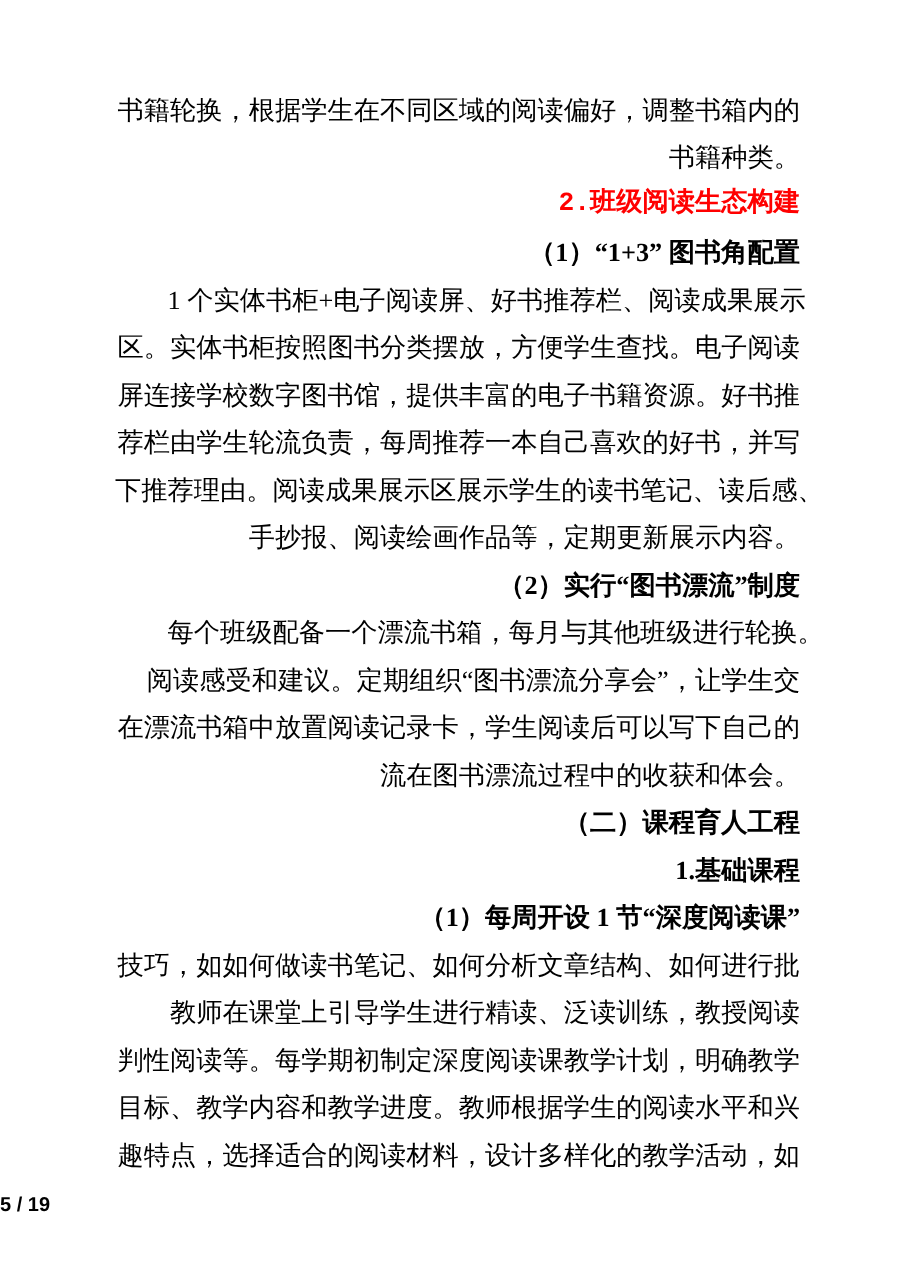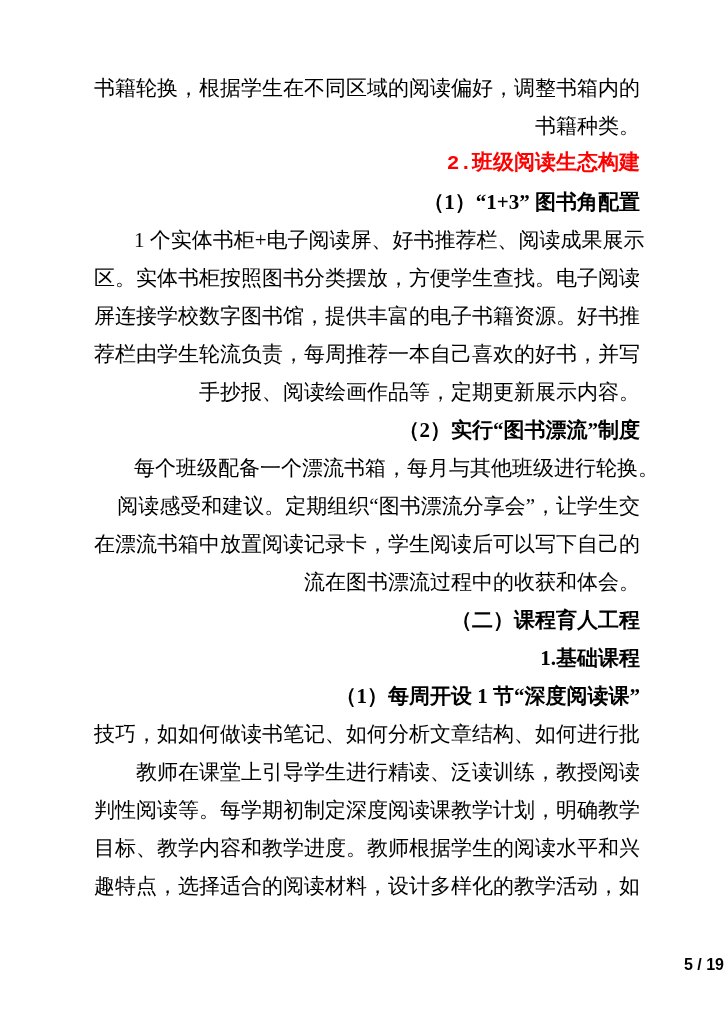--- a/index.html
+++ b/index.html
@@ -41,40 +41,41 @@
   }
   .line.heading-red,
   .line.heading-bold {
     font-weight: bold;
   }
   .footer {
     position: absolute;
     left: 0;
     top: 956px;
     width: 724px;
-    text-align: right;
+    text-align: left;
     font-family: "Liberation Sans", "DejaVu Sans", sans-serif;
     font-weight: bold;
     font-size: 16px;
     color: #000000;
   }
 </style>
 </head>
 <body>
 
 <div class="page">
   <div class="content" id="doc-lines">
       <div class="line body">书籍轮换，根据学生在不同区域的阅读偏好，调整书箱内的</div>
       <div class="line body-end">书籍种类。</div>
       <div class="line heading-red" style="color: rgb(255, 0, 0); font-family: Liberation Mono, monospace;">2.班级阅读生态构建</div>
       <div class="line heading-bold">（1）“1+3” 图书角配置</div>
       <div class="line body-indent">1 个实体书柜+电子阅读屏、好书推荐栏、阅读成果展示</div>
       <div class="line body">区。实体书柜按照图书分类摆放，方便学生查找。电子阅读</div>
       <div class="line body">屏连接学校数字图书馆，提供丰富的电子书籍资源。好书推</div>
       <div class="line body">荐栏由学生轮流负责，每周推荐一本自己喜欢的好书，并写</div>
+      <div class="line body">下推荐理由。阅读成果展示区展示学生的读书笔记、读后感、</div>
       <div class="line body-end">手抄报、阅读绘画作品等，定期更新展示内容。</div>
       <div class="line heading-bold">（2）实行“图书漂流”制度</div>
       <div class="line body-indent">每个班级配备一个漂流书箱，每月与其他班级进行轮换。</div>
       <div class="line body">阅读感受和建议。定期组织“图书漂流分享会”，让学生交</div>
       <div class="line body">在漂流书箱中放置阅读记录卡，学生阅读后可以写下自己的</div>
       <div class="line body-end">流在图书漂流过程中的收获和体会。</div>
       <div class="line heading-bold">（二）课程育人工程</div>
       <div class="line heading-bold">1.基础课程</div>
       <div class="line heading-bold">（1）每周开设 1 节“深度阅读课”</div>
       <div class="line body">技巧，如如何做读书笔记、如何分析文章结构、如何进行批</div>

